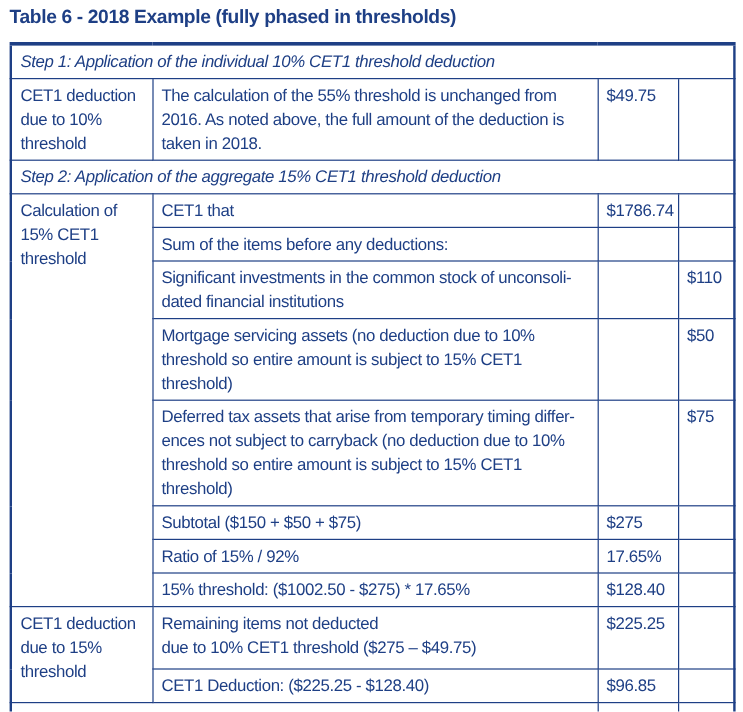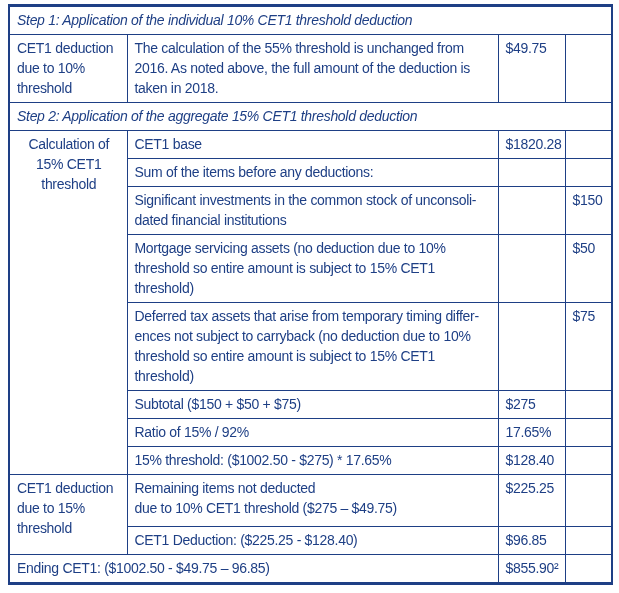--- a/index.html
+++ b/index.html
@@ -43,37 +43,38 @@
     color: var(--ink, #1e3f85);
     white-space: pre-line;
     overflow: hidden;
   }
   td.step-header {
     font-style: italic;
     font-size: 14.5px;
     padding-left: 8px;
   }
   td.label-cell { padding-left: 6px; }
-  td.label-mid  { vertical-align: middle; text-align: center; }
+  td.label-mid  { vertical-align: middle; }
   td.value-cell { padding-left: 6px; }
   td.desc-spread { line-height: 23px; }
   tr.r24 { height: 24px; padding-left: 16px; }
   tr.r26 { height: 26px; }
   tr.r27 { height: 27px; }
   tr.r45 { height: 45px; }
   tr.r52 { height: 52px; }
   tr.r62 { height: 62px; }
   tr.r68 { height: 68px; }
   tr.r80 { height: 80px; }
 </style>
 </head>
 <body>
 
 <div class="page">
 
+  <h1 class="doc-title">Table 6 - 2018 Example (fully phased in thresholds)</h1>
 
   <table class="threshold-table">
     <colgroup>
       <col style="width:118px">
       <col style="width:371px">
       <col style="width:67px">
       <col style="width:47px">
     </colgroup>
 
     <tbody>
@@ -93,34 +94,34 @@
     </tr>
 
     <tr class="r27">
       <td colspan="4" class="step-header">Step 2: Application of the aggregate 15% CET1 threshold deduction</td>
     </tr>
 
     <tr class="r26">
       <td rowspan="8" class="label-cell label-mid">Calculation of
 15% CET1
 threshold</td>
-      <td>CET1 base</td>
-      <td class="value-cell">$1820.28</td>
+      <td>CET1 that</td>
+      <td class="value-cell">$1786.74</td>
       <td class="value-cell"></td>
     </tr>
     <tr class="r26">
       <td>Sum of the items before any deductions:</td>
       <td class="value-cell"></td>
       <td class="value-cell"></td>
     </tr>
     <tr class="r45">
       <td>Significant investments in the common stock of unconsoli-
 dated financial institutions</td>
       <td class="value-cell"></td>
-      <td class="value-cell">$150</td>
+      <td class="value-cell">$110</td>
     </tr>
     <tr class="r62">
       <td>Mortgage servicing assets (no deduction due to 10%
 threshold so entire amount is subject to 15% CET1
 threshold)</td>
       <td class="value-cell"></td>
       <td class="value-cell">$50</td>
     </tr>
     <tr class="r80">
       <td>Deferred tax assets that arise from temporary timing differ-

